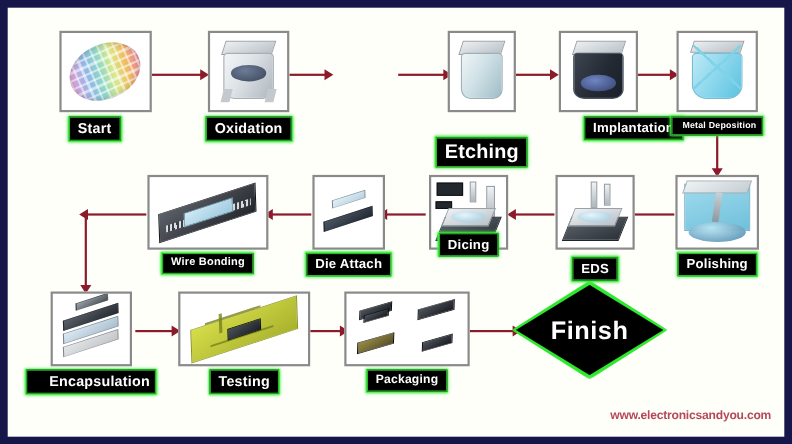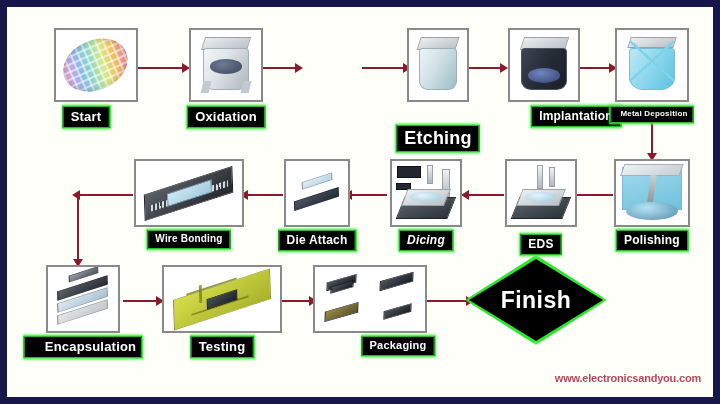--- a/index.html
+++ b/index.html
@@ -469,21 +469,21 @@
       <div class="art">
         <div class="mach-box" style="left:8%; top:8%; width:34%; height:18%;"></div>
         <div class="mach-box" style="left:6%; top:34%; width:22%; height:12%;"></div>
         <div class="mach-col" style="left:52%; top:6%; height:30%;"></div>
         <div class="mach-col" style="left:74%; top:12%; height:46%; width:12%;"></div>
         <div class="mach-base"></div>
         <div class="mach-plate"></div>
         <div class="mach-wafer"></div>
       </div>
     </div>
-    <div class="node-label" style="top:71px; font-size:12px;font-style:italic;">Dicing</div>
+    <div class="node-label" style="top:53px; font-size:12px;">Dicing</div>
   </div>
 
   <div class="node" style="left:277px; top:152px; width:66px; height:112px;">
     <div class="node-frame" style="width:66px; height:68px;">
       <div class="art">
         <div class="enc-layer" style="top:46%; background:linear-gradient(150deg,#4c5663,#222933);"></div>
         <div class="enc-layer" style="top:20%; height:22%; left:24%; width:52%; background:linear-gradient(150deg,#e2eff6,#b9d4e2);"></div>
       </div>
     </div>
     <div class="node-label" style="top:71px; font-size:12px;">Die Attach</div>
@@ -528,21 +528,21 @@
   <div class="node" style="left:306px; top:258px; width:114px; height:92px;">
     <div class="node-frame" style="width:114px; height:68px;">
       <div class="art">
         <div class="pkg-chip" style="left:10%; top:12%; width:28%; height:24%;"></div>
         <div class="pkg-chip" style="left:14%; top:22%; width:22%; height:18%;"></div>
         <div class="pkg-chip" style="left:58%; top:10%; width:32%; height:26%;"></div>
         <div class="pkg-chip gold" style="left:8%; top:56%; width:32%; height:28%;"></div>
         <div class="pkg-chip" style="left:62%; top:58%; width:26%; height:24%;"></div>
       </div>
     </div>
-    <div class="node-label" style="top:71px; font-size:11px;margin-left:28px;">Packaging</div>
+    <div class="node-label" style="top:71px; font-size:11px;">Packaging</div>
   </div>
 
   <div class="finish" style="left:462px; top:252px; width:134px; height:82px;">
     <div class="finish-glow"></div>
     <div class="finish-shape"></div>
     <div class="finish-text">Finish</div>
   </div>
 
   <div class="watermark">www.electronicsandyou.com</div>
 

